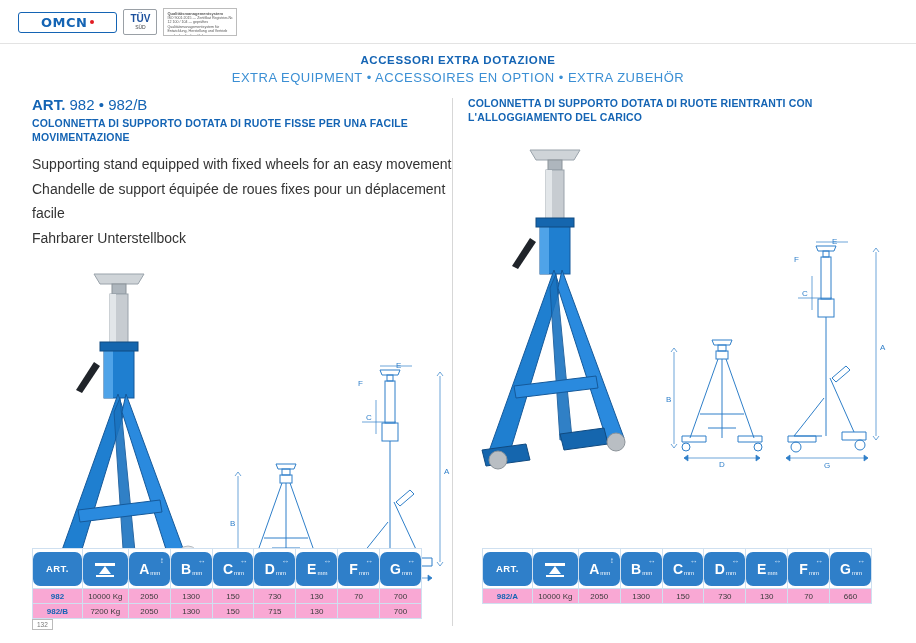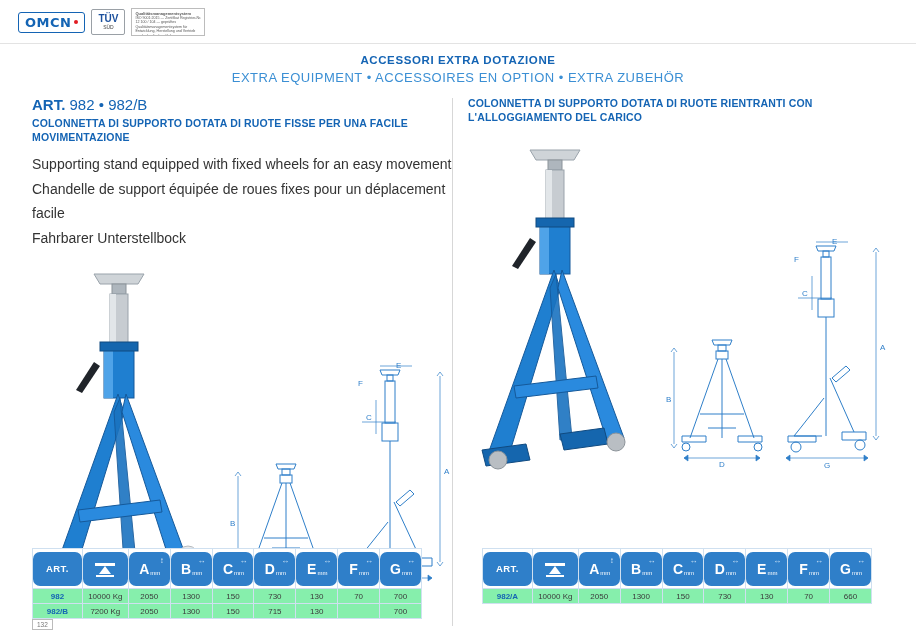--- a/index.html
+++ b/index.html
@@ -25,21 +25,21 @@
   .logo-block {
     position: absolute;
     left: 18px; top: 8px;
     display: flex;
     align-items: center;
     gap: 6px;
   }
   .omcn-logo {
     border: 1px solid #1464b4;
     border-radius: 3px;
-    padding: 2px 6px;
+    padding: 2px 22px;
     display: flex;
     align-items: center;
     gap: 3px;
   }
   .omcn-logo .ltr {
     color: #1464b4;
     font-weight: bold;
     font-size: 13px;
     letter-spacing: 0.5px;
     font-family: "DejaVu Sans", sans-serif;
@@ -184,21 +184,21 @@
     color: #cfe4f6;
     line-height: 1;
   }
   .icon-stand {
     display: block;
   }
   .val-row td {
     height: 15px;
     font-size: 8px;
     color: #3a3a3a;
-    background: #86efac;
+    background: #f9a8d4;
   }
   .val-row td.artcell {
     color: #1464b4;
     font-weight: bold;
   }
   .page-num {
     position: absolute;
     left: 32px; top: 619px;
     border: 1px solid #bbb;
     color: #777;

